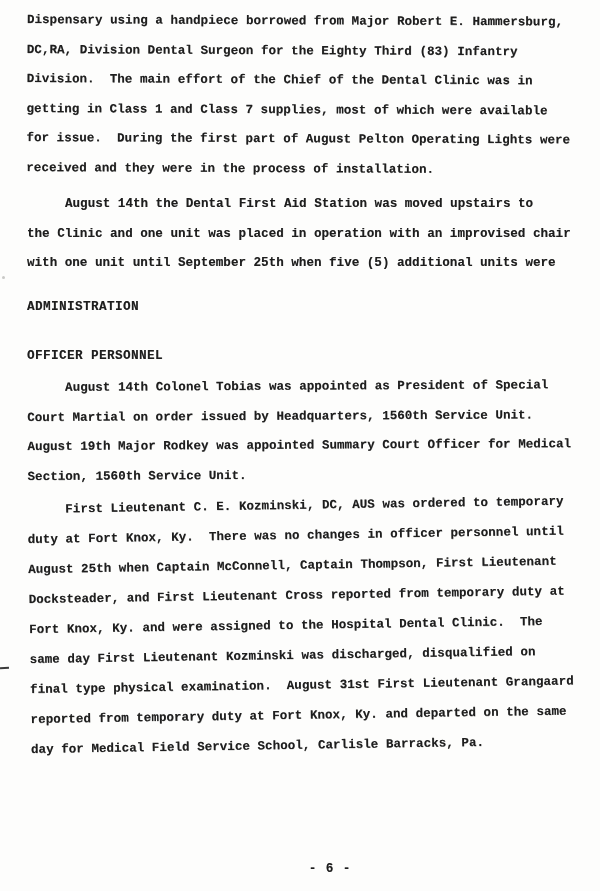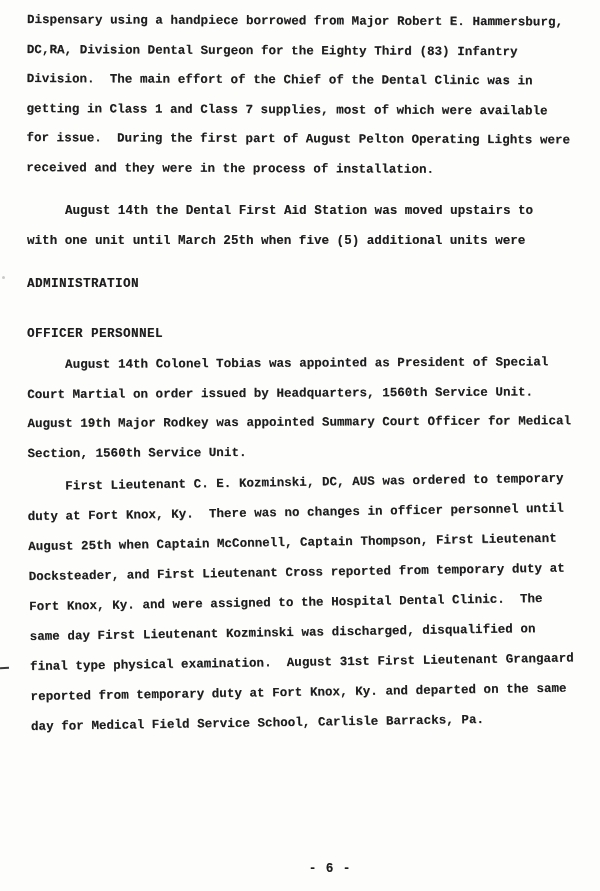--- a/index.html
+++ b/index.html
@@ -24,21 +24,21 @@
     white-space: pre;
     font-size: 12.5px;
     line-height: 29.5px;
     letter-spacing: 0.05px;
     text-shadow: 0.2px 0.3px 0 rgba(25,25,25,0.5);
   }
   .indent { padding-left: 38px; }
 
   .para { transform-origin: 0 0; }
   .p1 { margin-top: 0; transform: rotate(0.25deg); }
-  .p2 { margin-top: 14px; }
+  .p2 { margin-top: 7px; }
   .p3 { margin-top: 2px; transform: rotate(-0.3deg); }
   .p4 { margin-top: 3px; transform: rotate(-0.9deg); }
   .p4 .line { line-height: 30px; }
 
   .heading {
     white-space: pre;
     font-size: 12.6px;
     line-height: 29.5px;
     letter-spacing: 0.45px;
     text-decoration-thickness: 1.6px;
@@ -85,21 +85,22 @@
     <div class="line">Dispensary using a handpiece borrowed from Major Robert E. Hammersburg,</div>
     <div class="line">DC,RA, Division Dental Surgeon for the Eighty Third (83) Infantry</div>
     <div class="line">Division.  The main effort of the Chief of the Dental Clinic was in</div>
     <div class="line">getting in Class 1 and Class 7 supplies, most of which were available</div>
     <div class="line">for issue.  During the first part of August Pelton Operating Lights were</div>
     <div class="line">received and they were in the process of installation.</div>
   </div>
 
   <div class="para p2">
     <div class="line indent">August 14th the Dental First Aid Station was moved upstairs to</div>
-    <div class="line">with one unit until March 25th when five (5) additional units were</div>
+    <div class="line">the Clinic and one unit was placed in operation with an improvised chair</div>
+    <div class="line">with one unit until September 25th when five (5) additional units were</div>
   </div>
 
   <div class="heading heading-admin">ADMINISTRATION</div>
 
   <div class="heading heading-op">OFFICER PERSONNEL</div>
 
   <div class="para p3">
     <div class="line indent">August 14th Colonel Tobias was appointed as President of Special</div>
     <div class="line">Court Martial on order issued by Headquarters, 1560th Service Unit.</div>
     <div class="line">August 19th Major Rodkey was appointed Summary Court Officer for Medical</div>

